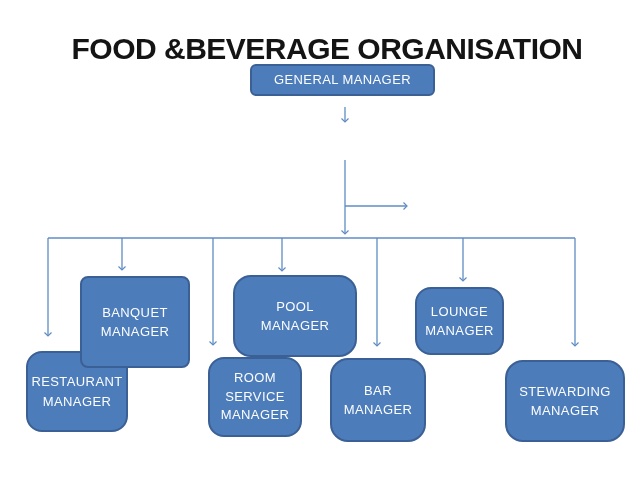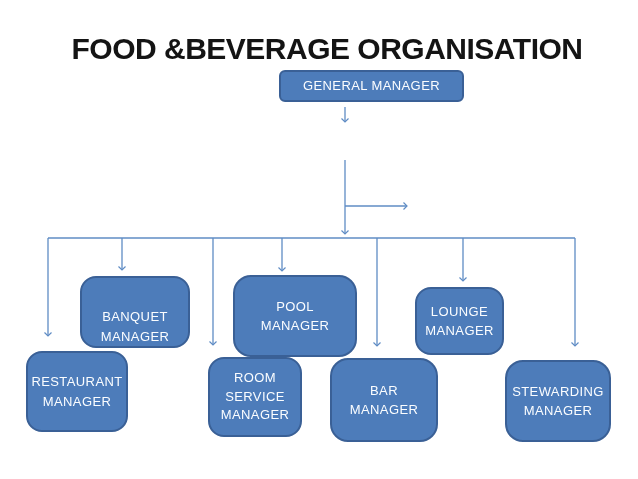--- a/index.html
+++ b/index.html
@@ -44,31 +44,31 @@
     align-items: center;
     justify-content: center;
     text-align: center;
     color: #fbfdff;
     font-size: 13px;
     letter-spacing: 0.4px;
     line-height: 1.5;
   }
   .node span { white-space: pre-line; }
   
-  #n-gm         { left: 250px; top: 70px;  width: 185px; height: 32px; border-radius: 6px; margin-left: 29px; }
+  #n-gm         { left: 250px; top: 64px;  width: 185px; height: 32px; border-radius: 6px; }
   #n-fbm        { left: 223px; top: 127px; width: 257px; height: 33px; border-radius: 6px; }
   #n-asst       { left: 413px; top: 194px; width: 190px; height: 31px; border-radius: 8px; font-size: 15px; letter-spacing: 0.2px; }
   
   #n-restaurant { left: 2px;   top: 351px; width: 102px; height: 81px; border-radius: 16px; margin-left: 24px; }
-  #n-banquet    { left: 80px;  top: 276px; width: 110px; height: 72px; border-radius: 16px; align-items: flex-end; }
+  #n-banquet    { left: 80px;  top: 276px; width: 110px; height: 92px; border-radius: 8px; }
   #n-room       { left: 168px; top: 357px; width: 94px; height: 80px; border-radius: 16px; line-height: 1.45; margin-left: 40px; }
   #n-pool       { left: 233px; top: 275px; width: 124px; height: 82px; border-radius: 18px; }
-  #n-bar        { left: 330px; top: 358px; width: 108px; height: 84px; border-radius: 18px; }
+  #n-bar        { left: 330px; top: 358px; width: 96px; height: 84px; border-radius: 18px; }
   #n-lounge     { left: 415px; top: 287px; width: 89px; height: 68px; border-radius: 16px; }
-  #n-stewarding { left: 505px; top: 360px; width: 106px; height: 82px; border-radius: 18px; justify-content: center; }
+  #n-stewarding { left: 505px; top: 360px; width: 120px; height: 82px; border-radius: 18px; justify-content: center; }
 </style>
 </head>
 <body>
 
 <div class="canvas">
 
   <h1 class="title">FOOD &amp;BEVERAGE ORGANISATION</h1>
 
   <svg class="connectors" width="638" height="479" viewBox="0 0 638 479" aria-hidden="true">
     <defs>

